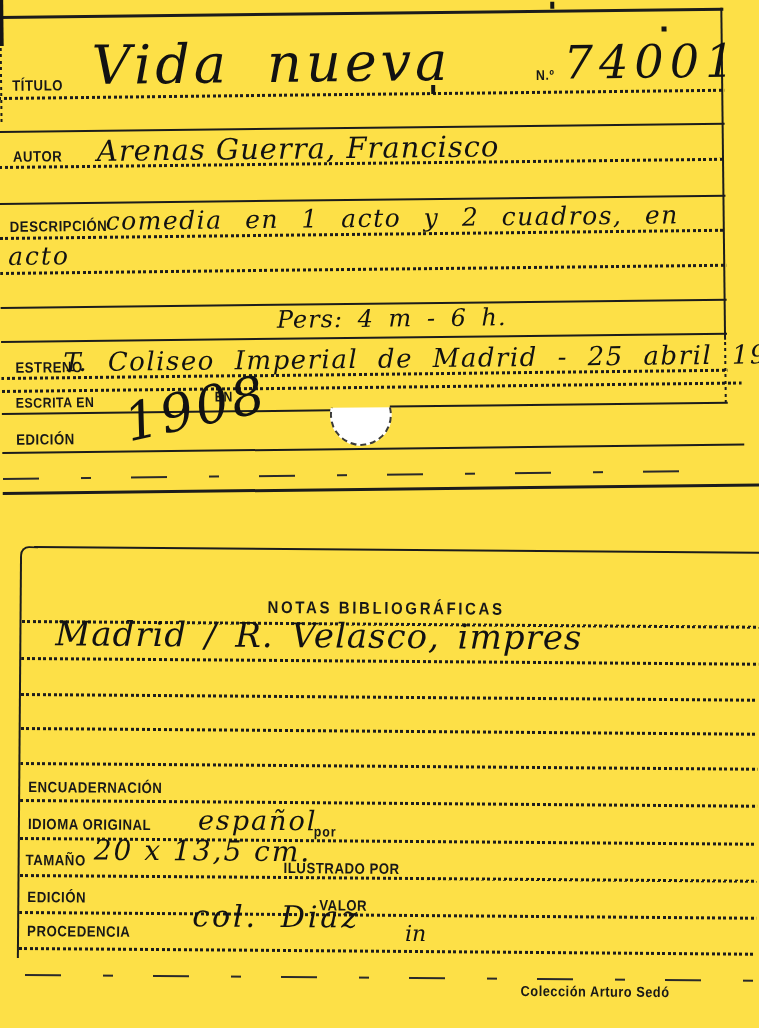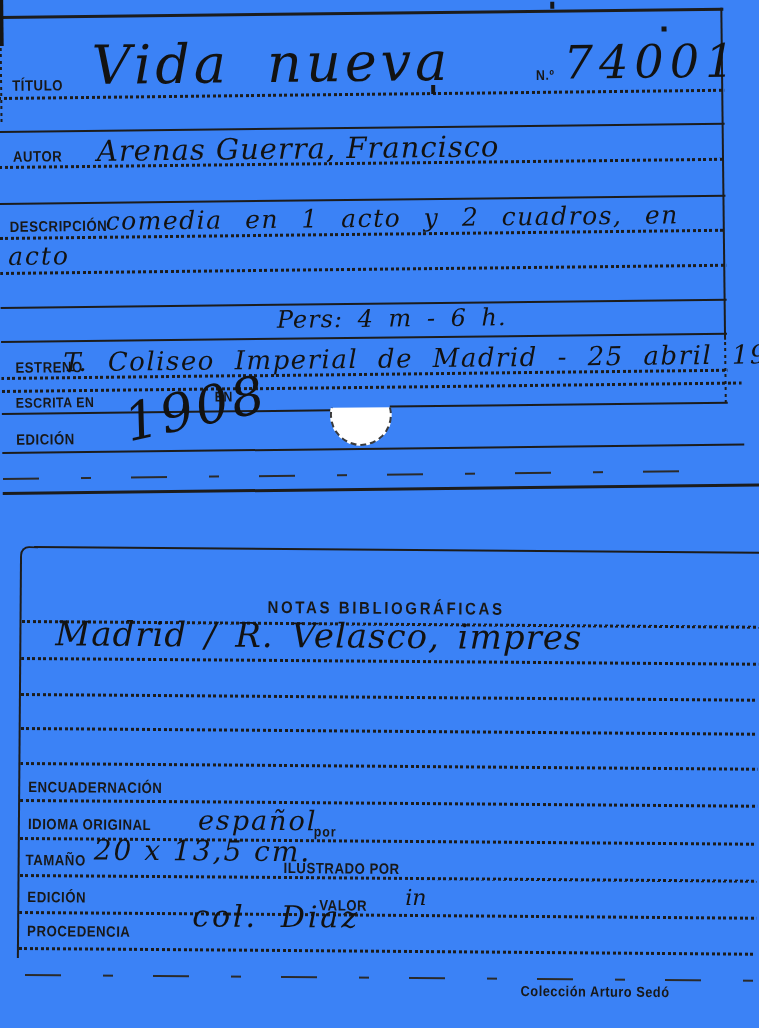--- a/index.html
+++ b/index.html
@@ -1,16 +1,16 @@
 <!DOCTYPE html>
 <html><head>
 <meta charset="utf-8">
 <style>
   html,body{margin:0;padding:0;background:#fff;}
-  #page{position:relative;width:759px;height:1028px;background:#3b82f6;overflow:hidden;
+  #page{position:relative;width:759px;height:1028px;background:#fde047;overflow:hidden;
         font-family:"Liberation Sans",sans-serif;color:#1a1a1a;}
   .card{position:absolute;left:0;top:0;width:759px;height:1028px;}
   #card1{transform:rotate(-0.65deg);transform-origin:0px 250px;}
   #card2{transform:rotate(0.45deg);transform-origin:20px 560px;}
   .lbl{position:absolute;font-family:"Liberation Sans",sans-serif;font-weight:bold;
        color:#181818;letter-spacing:0.6px;white-space:nowrap;
        transform:scaleX(0.88);transform-origin:0 0;line-height:1;}
   .hw{position:absolute;font-family:"DejaVu Serif",serif;font-style:italic;
       color:#121212;white-space:nowrap;line-height:1;}
   .ln{position:absolute;height:2.4px;background:#1c1c1c;}
@@ -109,16 +109,16 @@
     <div class="lbl" style="left:286px;top:858px;font-size:15px;">ILUSTRADO POR</div>
     <div class="lbl" style="left:30px;top:889px;font-size:15px;">EDICIÓN</div>
     <div class="lbl" style="left:322px;top:895px;font-size:15px;">VALOR</div>
     <div class="lbl" style="left:30px;top:923px;font-size:15px;">PROCEDENCIA</div>
     <div class="lbl" style="left:524px;top:980px;font-size:14.5px;">Colección Arturo Sedó</div>
 
     <div class="hw" style="left:56px;top:616px;font-size:34px;letter-spacing:1px;word-spacing:6px;">Madrid / R. Velasco, impres</div>
     <div class="hw" style="left:200px;top:805px;font-size:27px;letter-spacing:2px;">español</div>
     <div class="hw" style="left:96px;top:836px;font-size:28px;letter-spacing:2px;">20 x 13,5 cm.</div>
     <div class="hw" style="left:195px;top:900px;font-size:30px;letter-spacing:3px;word-spacing:10px;">col. Diaz</div>
-    <div class="hw" style="left:408px;top:884px;font-size:22px;">in</div>
+    <div class="hw" style="left:408px;top:920px;font-size:22px;">in</div>
   </div>
 
 </div>
 
 </body></html>

